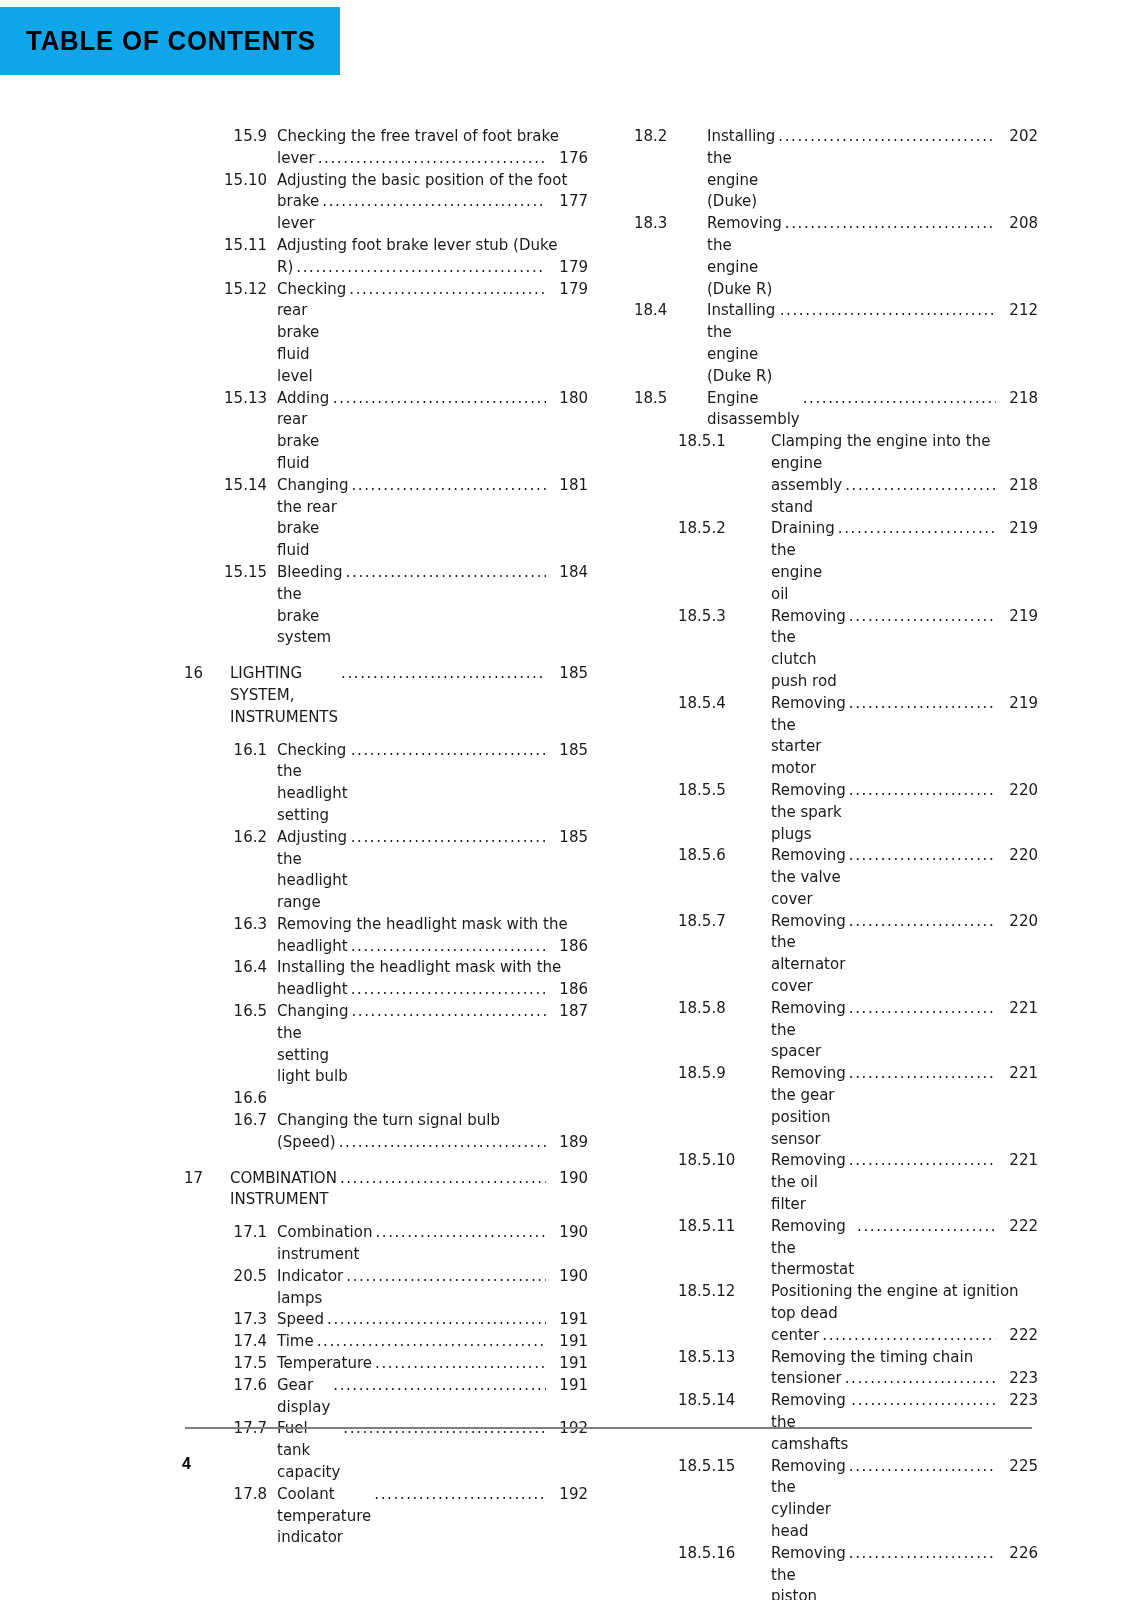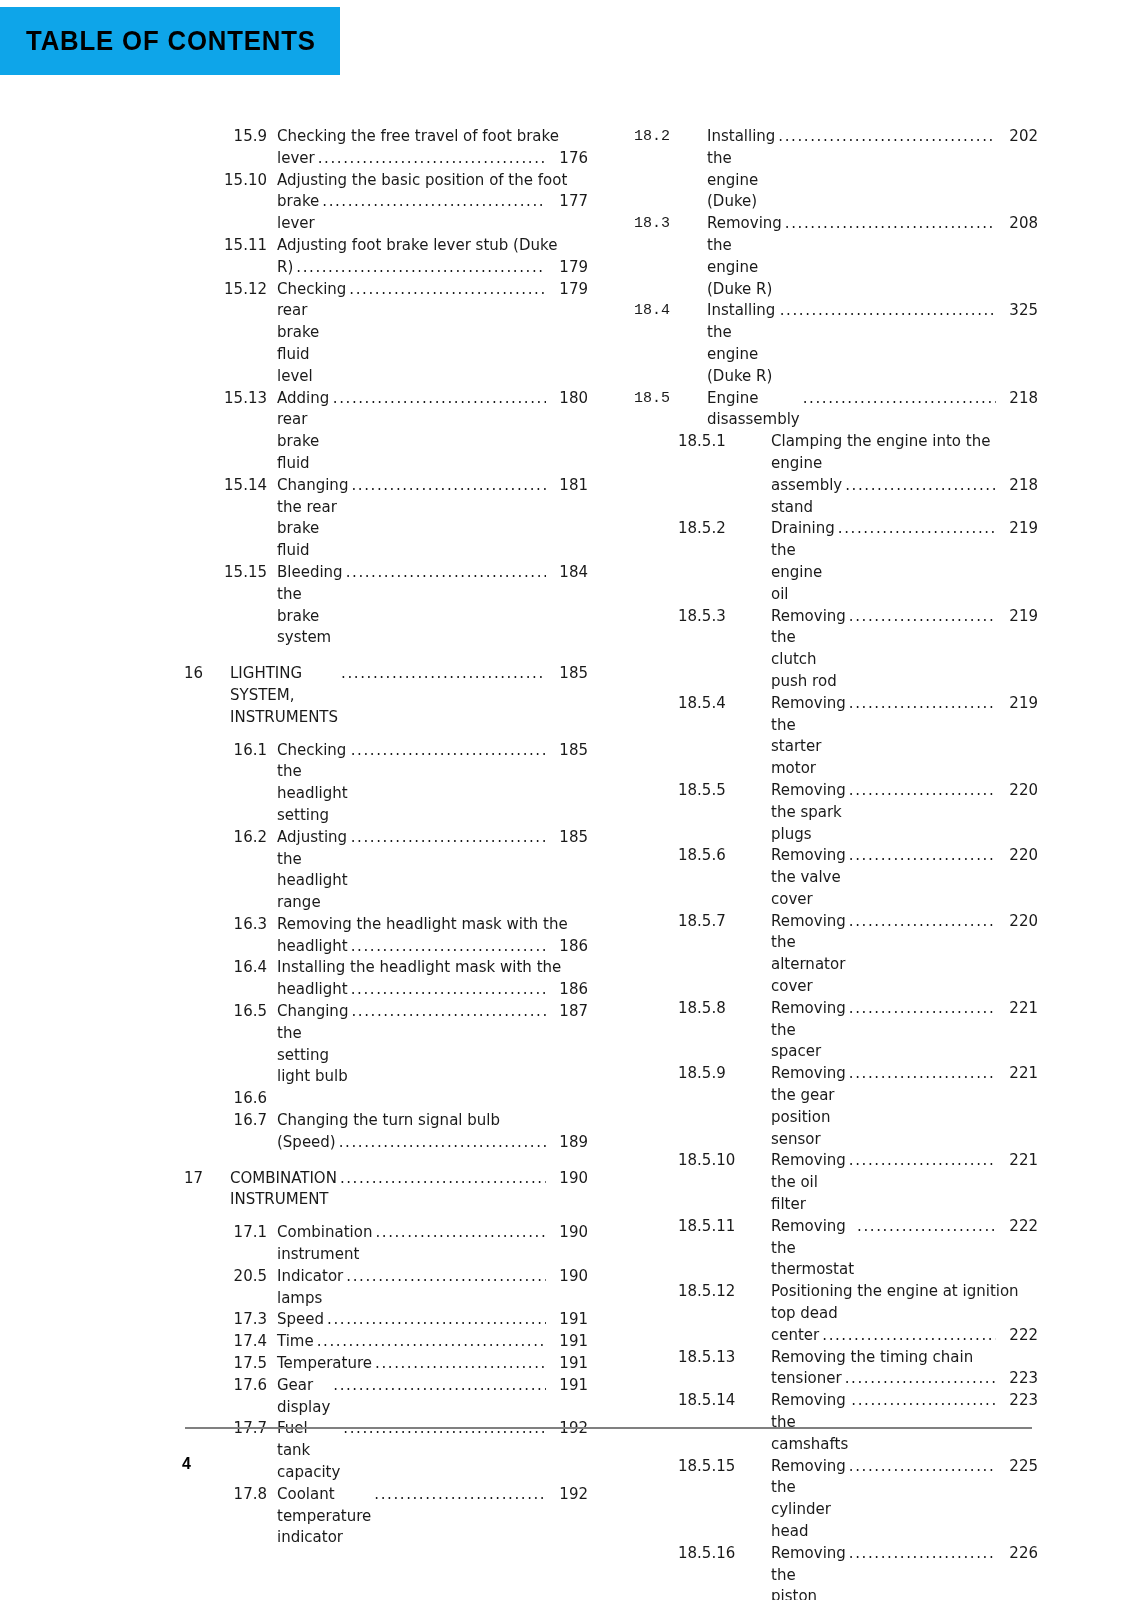--- a/index.html
+++ b/index.html
@@ -67,21 +67,21 @@
     flex: 0 0 auto;
     text-align: right;
     padding-right: 10px;
     box-sizing: border-box;
   }
   
   #col-left .level1 > .num { width: 46px; text-align: left; padding-right: 0; }
   #col-left .level2 > .num { width: 93px; }
   
   #col-right .num { text-align: left; padding-right: 0; }
-  #col-right .level2 > .num { width: 73px; font-family: Liberation Mono, monospace; }
+  #col-right .level2 > .num { width: 73px; }
   #col-right .level3 > .num { width: 93px; margin-left: 44px; }
 
   .body {
     flex: 1 1 auto;
     min-width: 0;
     display: block;
   }
   .line {
     display: flex;
     align-items: baseline;
@@ -399,21 +399,21 @@
             <span class="page">208</span>
           </span>
         </span>
       </div>
       <div class="toc-entry level2">
         <span class="num">18.4</span>
         <span class="body">
           <span class="line">
             <span class="label">Installing the engine (Duke R)</span>
             <span class="leader"></span>
-            <span class="page">325</span>
+            <span class="page">212</span>
           </span>
         </span>
       </div>
       <div class="toc-entry level2">
         <span class="num">18.5</span>
         <span class="body">
           <span class="line">
             <span class="label">Engine disassembly</span>
             <span class="leader"></span>
             <span class="page">218</span>

